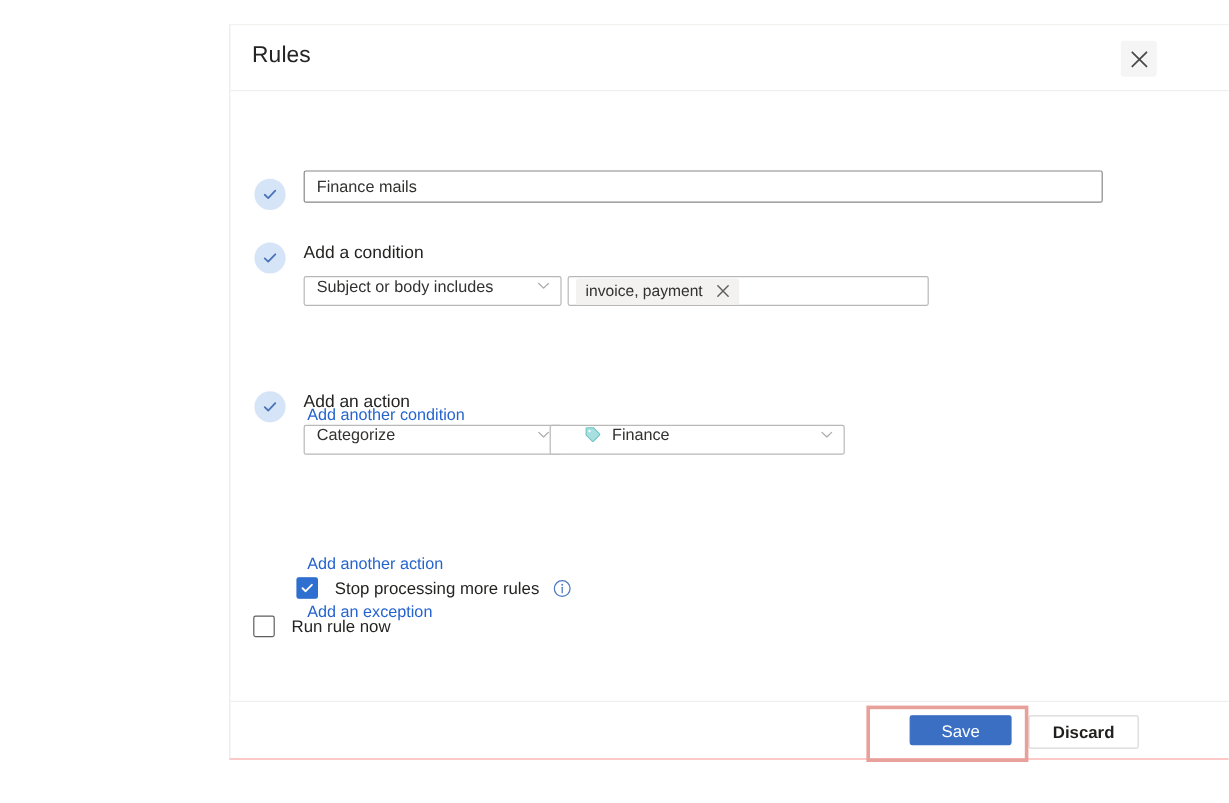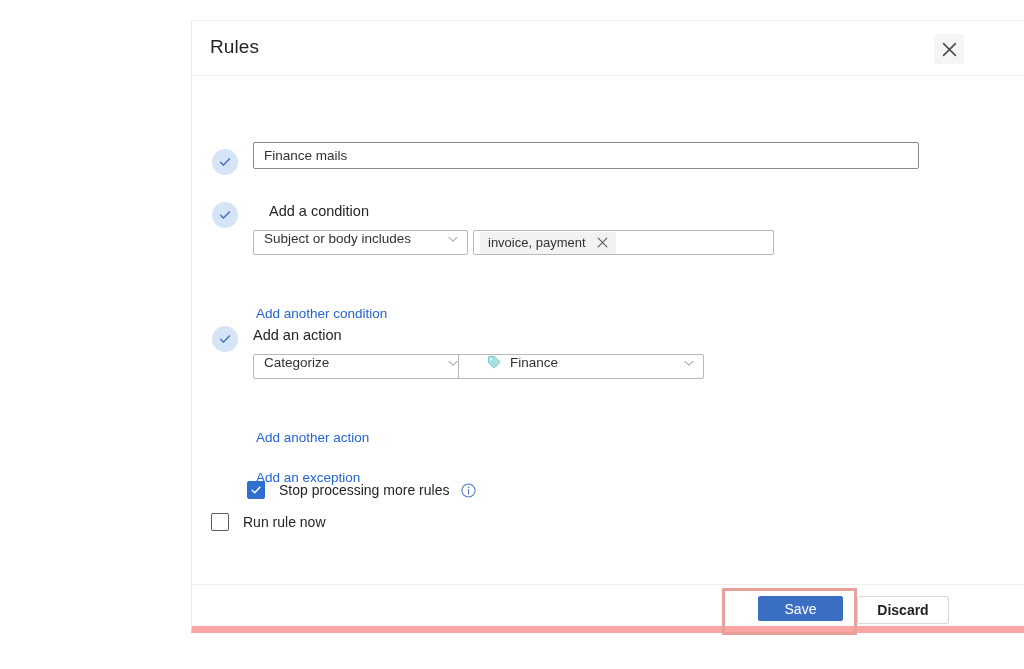--- a/index.html
+++ b/index.html
@@ -25,21 +25,21 @@
   
   .panel {
     position: absolute;
     left: 191px;
     top: 20px;
     width: 833px;
     height: 613px;
     background: #ffffff;
     border-left: 1px solid #eceaea;
     border-top: 1px solid #f3f2f1;
-    border-bottom: 7px solid #fca5a5;
+    border-bottom: 1px solid #fca5a5;
     box-sizing: border-box;
     text-decoration: underline;
   }
 
   
   .panel-header {
     position: relative;
     height: 55px;
     border-bottom: 1px solid #f0eff0;
     box-sizing: border-box;
@@ -161,20 +161,21 @@
     height: 16px;
     cursor: pointer;
   }
 
   .link {
     position: absolute;
     font-size: 13.5px;
     color: #2564cf;
     cursor: pointer;
     text-decoration: none;
+    margin-top: 32px;
   }
 
   
   .cb-row {
     position: absolute;
     display: flex;
     align-items: center;
   }
   .cb {
     width: 18px;
@@ -271,21 +272,21 @@
           <path d="M2.6 7.3 L5.5 10.1 L11.4 3.9" stroke="#4a74b8" stroke-width="1.5" fill="none" stroke-linecap="round" stroke-linejoin="round"></path>
         </svg>
       </div>
       <input class="text-input" style="left: 61px; top: 66px; width: 666px; height: 27px;" value="Finance mails">
 
       <div class="step-circle" style="left:20px; top:126px;">
         <svg width="14" height="14" viewBox="0 0 14 14">
           <path d="M2.6 7.3 L5.5 10.1 L11.4 3.9" stroke="#4a74b8" stroke-width="1.5" fill="none" stroke-linecap="round" stroke-linejoin="round"></path>
         </svg>
       </div>
-      <div class="row-label" style="left:61px; top:127px;margin-left:16px;">Add a condition</div>
+      <div class="row-label" style="left:61px; top:127px;">Add a condition</div>
 
       <div class="select-box" style="left:61px; top:154px; width:215px; height:25px;">
         <span class="select-label">Subject or body includes</span>
         <span class="chev">
           <svg width="12" height="12" viewBox="0 0 12 12">
             <path d="M2 4.3 L6 8.1 L10 4.3" stroke="#adacab" stroke-width="1.1" fill="none" stroke-linecap="round" stroke-linejoin="round"></path>
           </svg>
         </span>
       </div>
 

